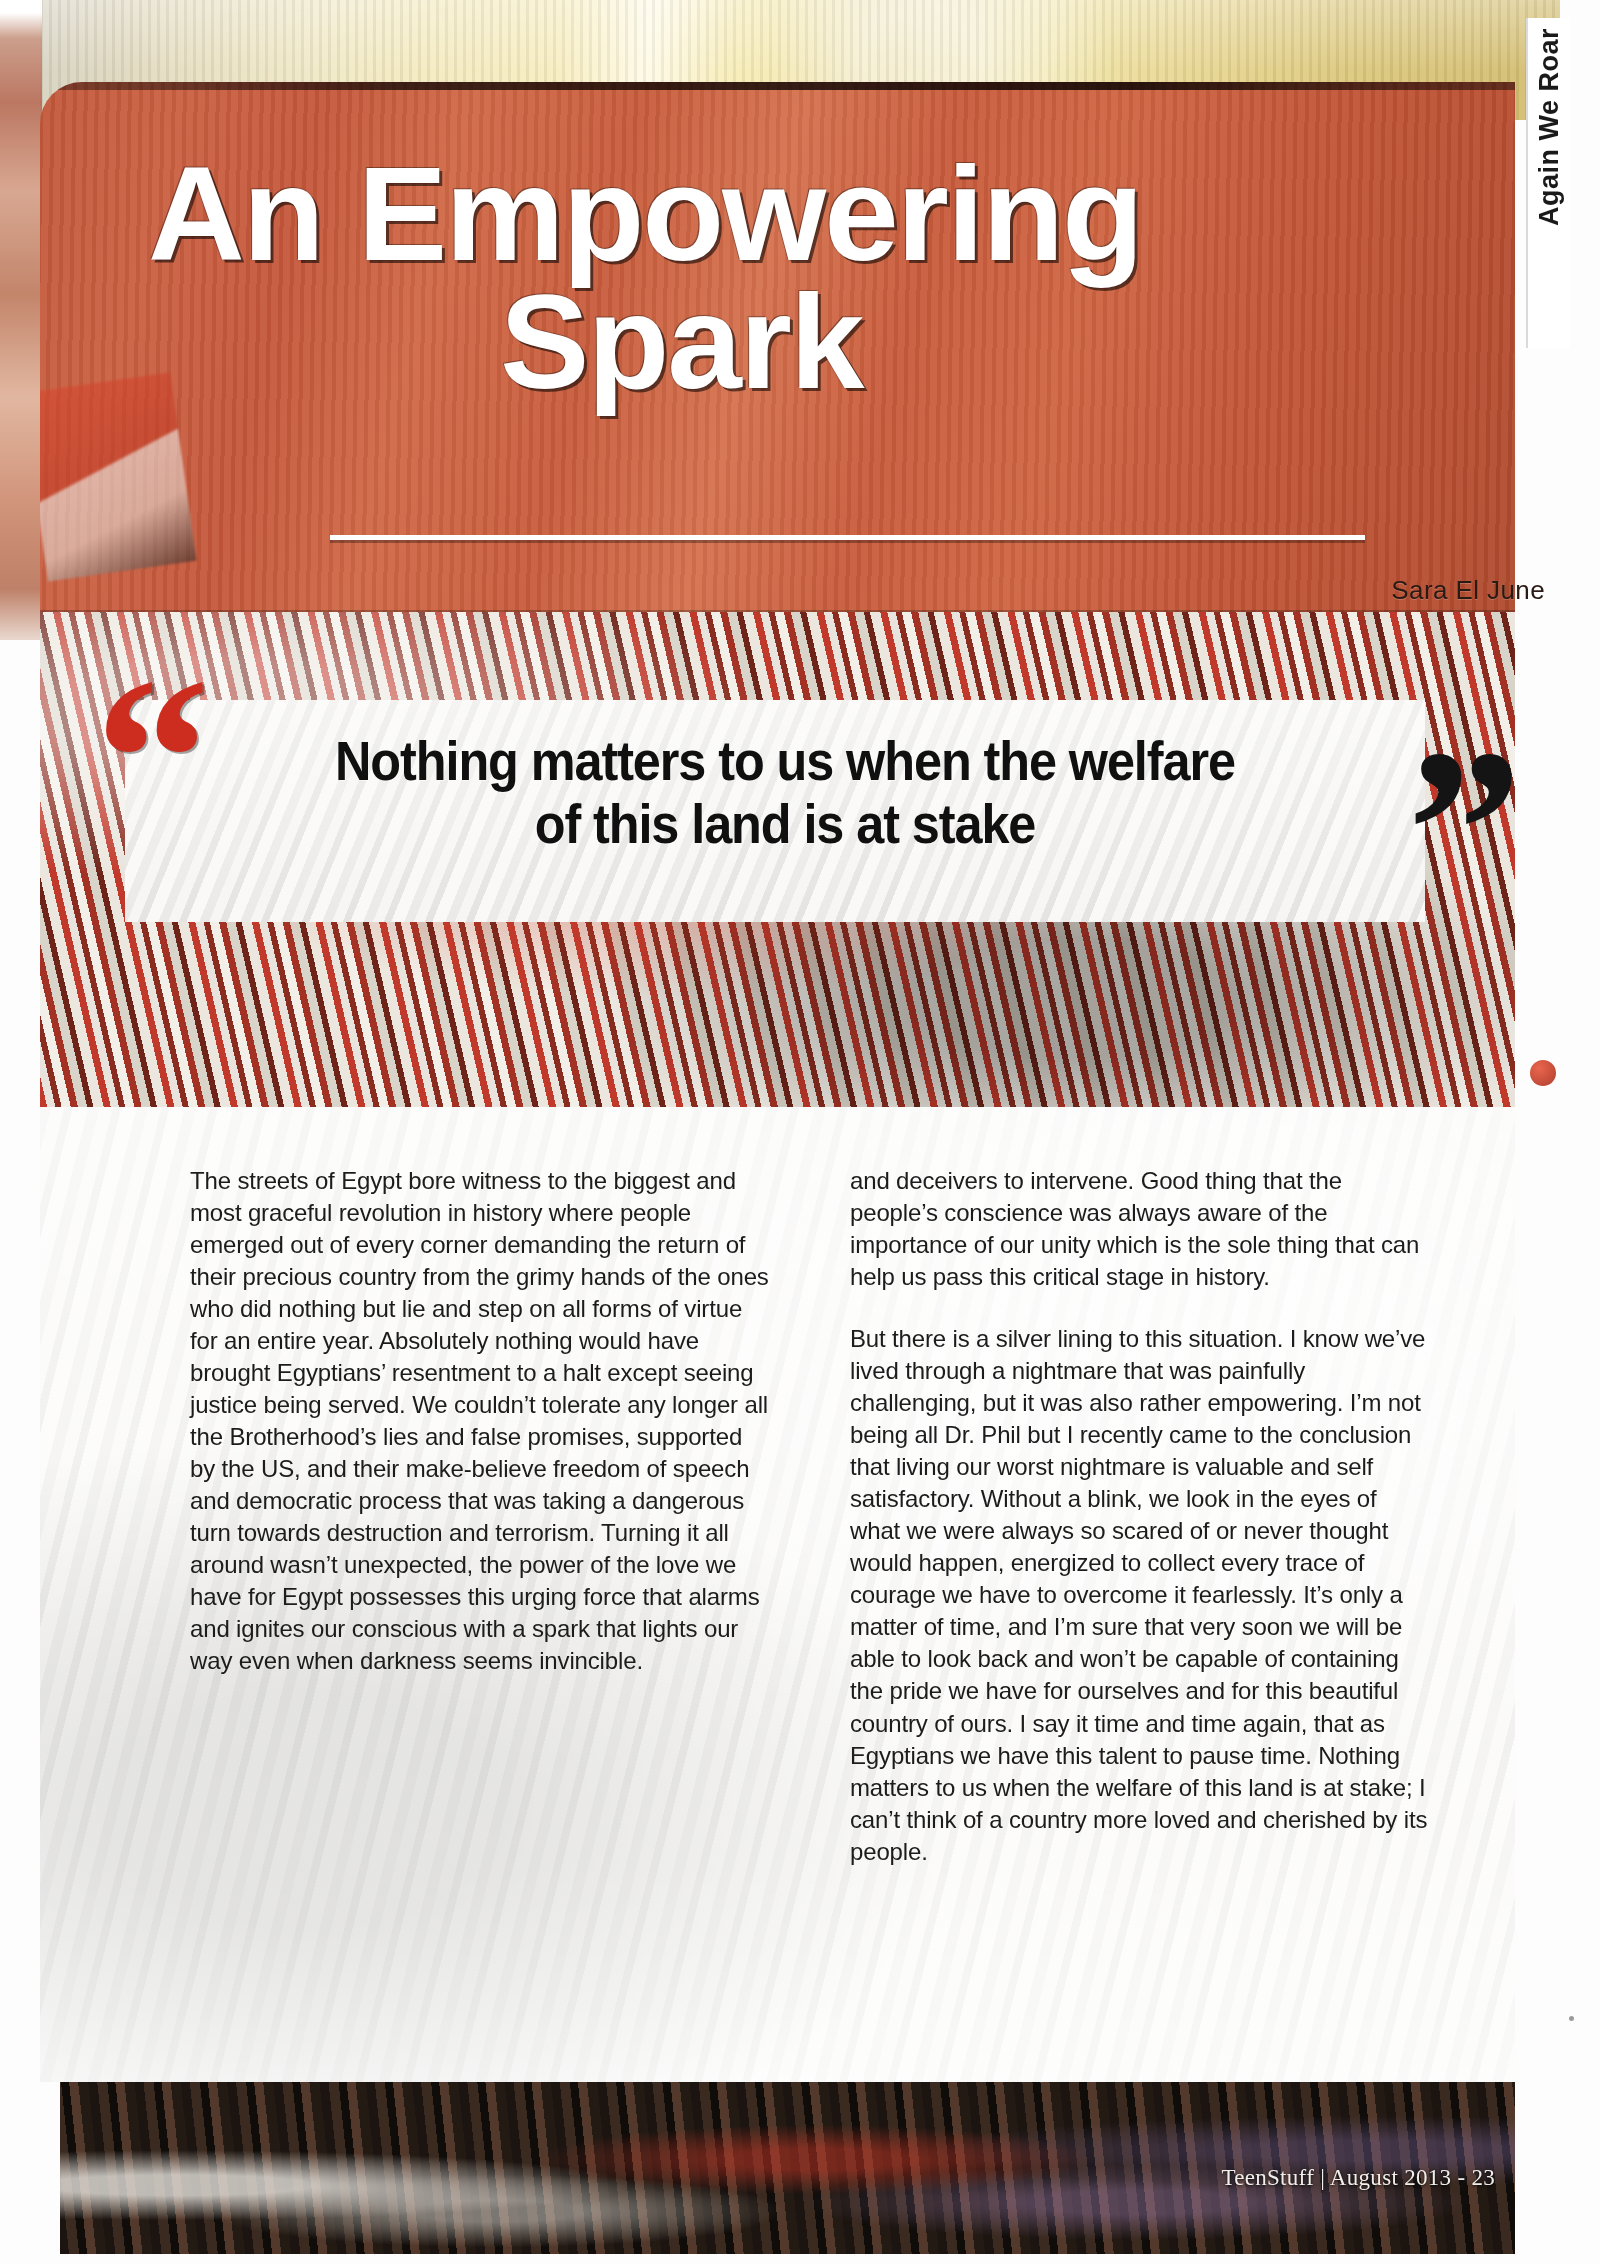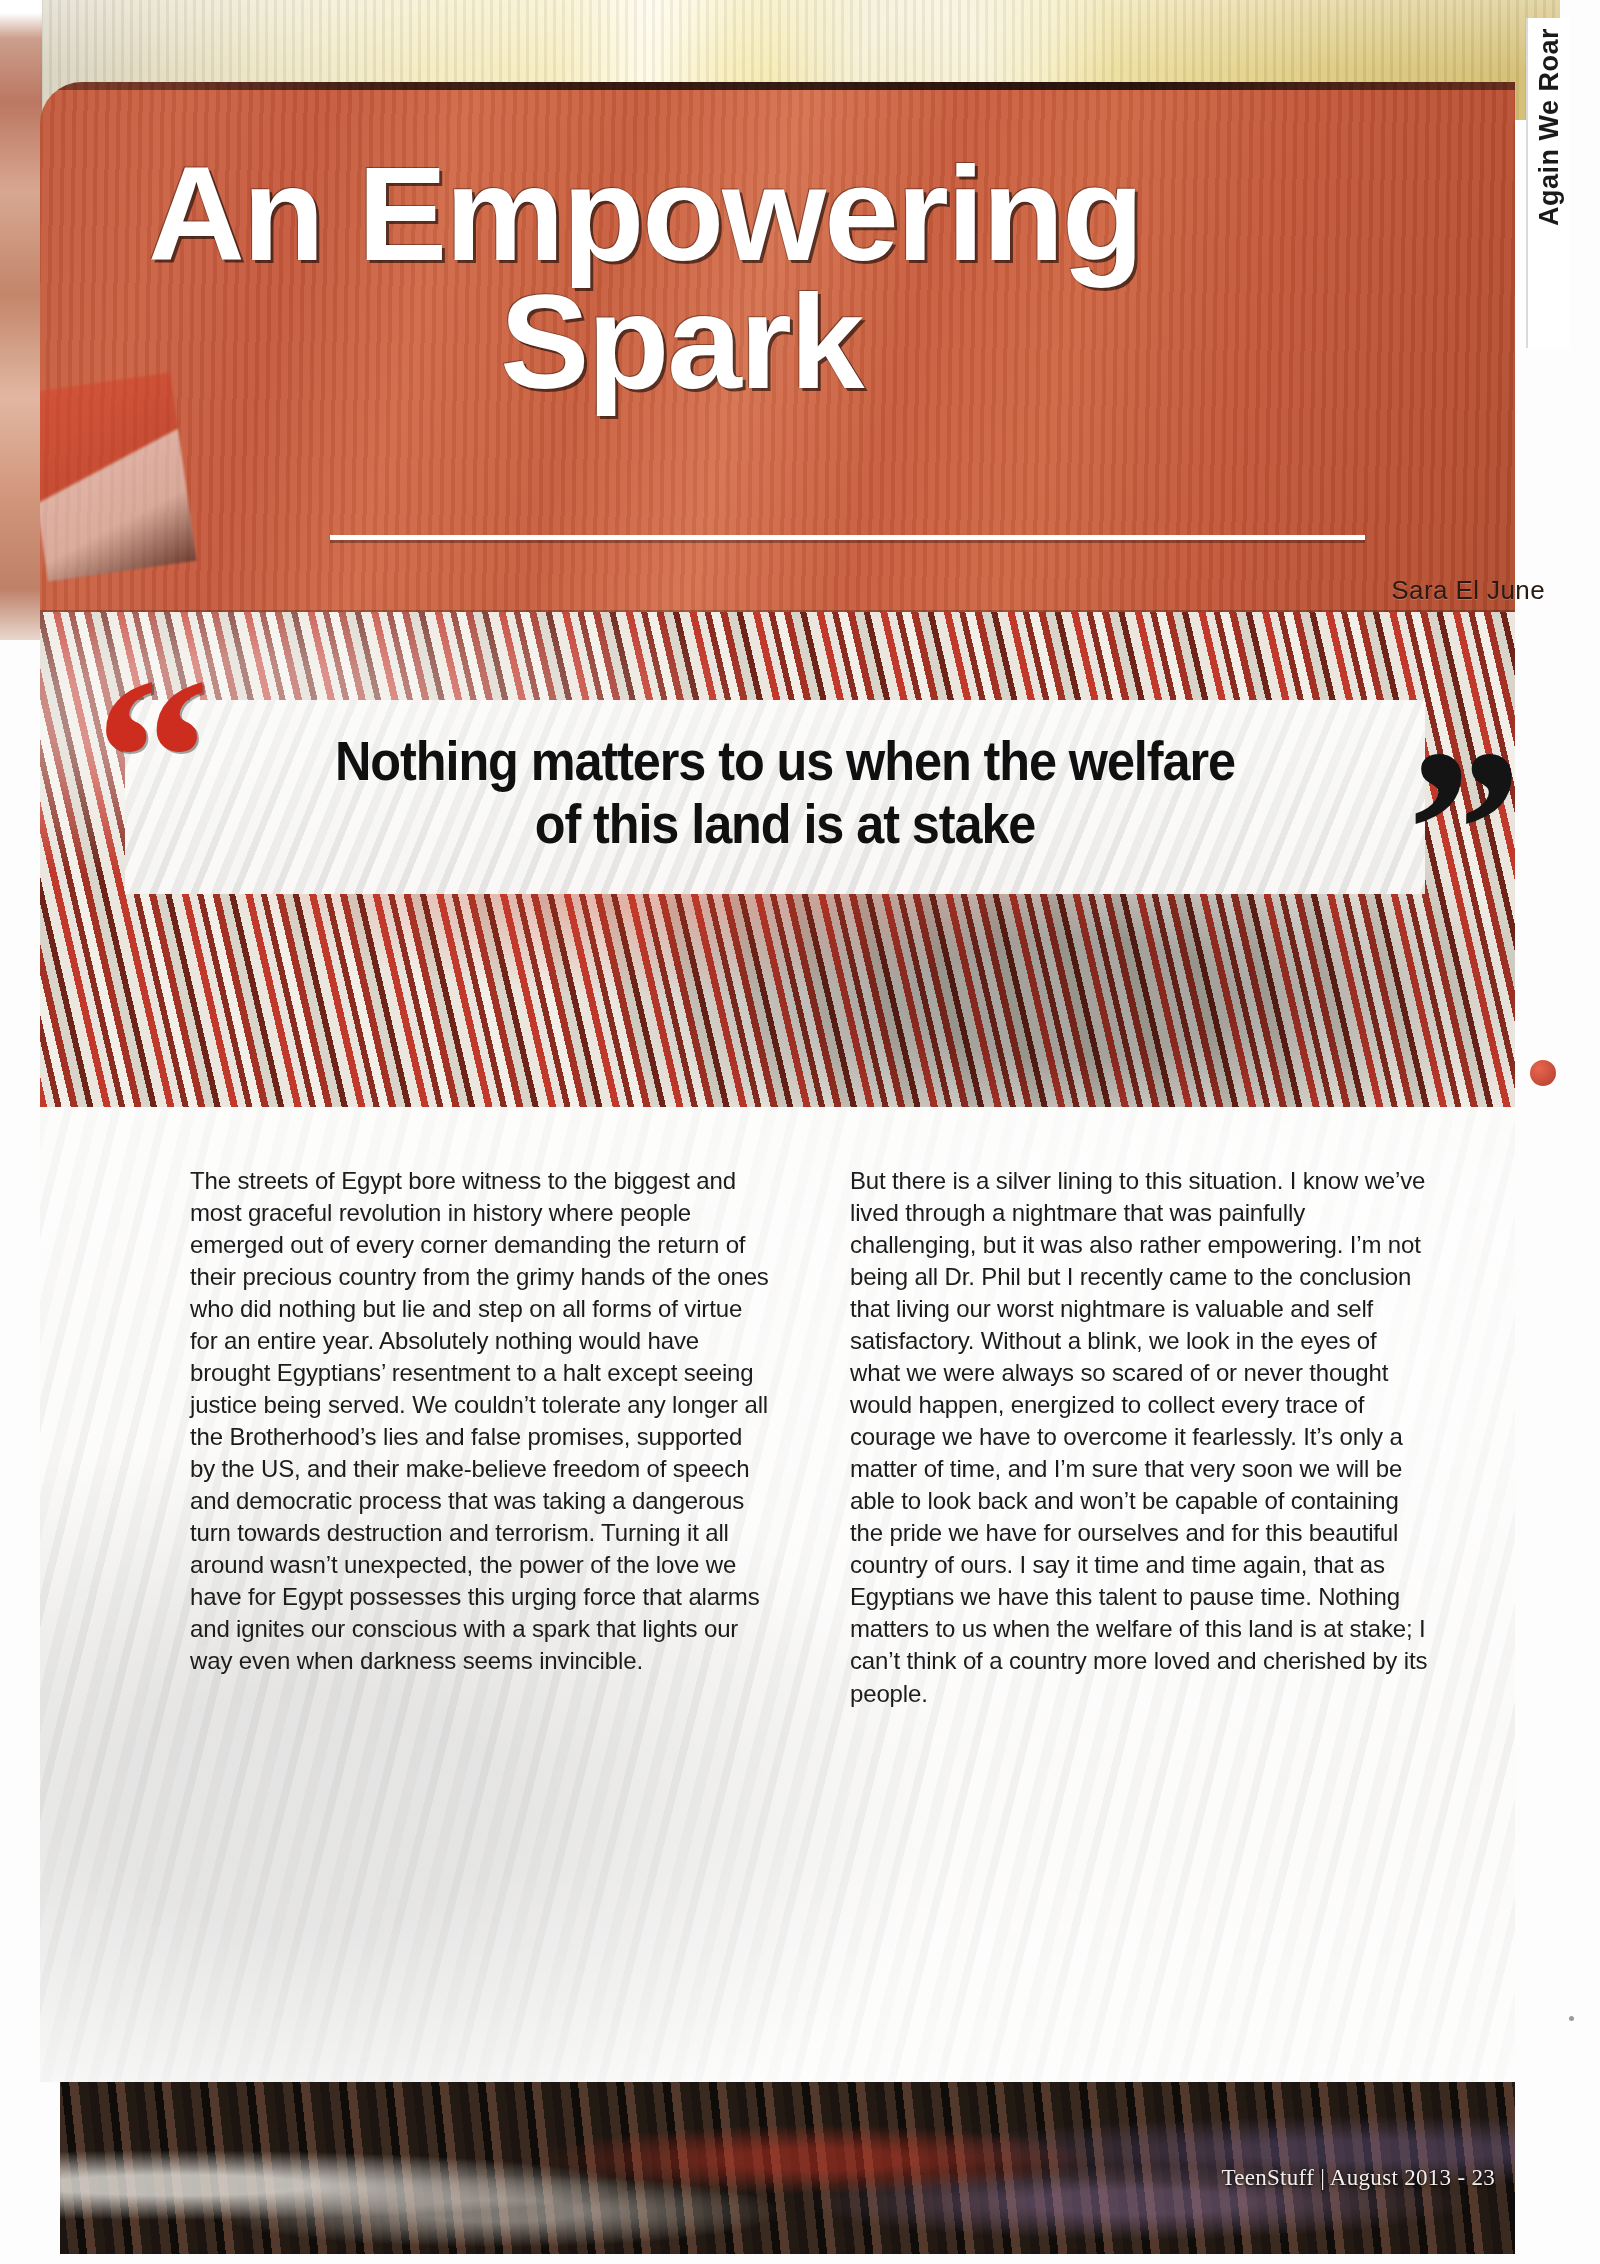--- a/index.html
+++ b/index.html
@@ -145,21 +145,21 @@
     position: absolute; inset: 0;
     background:
       radial-gradient(ellipse at 12% 20%, rgba(255,255,255,.45) 0 9%, rgba(255,255,255,0) 30%),
       radial-gradient(ellipse at 70% 78%, rgba(0,0,0,.30) 0 11%, rgba(0,0,0,0) 34%),
       radial-gradient(ellipse at 43% 50%, rgba(200,60,40,.30) 0 14%, rgba(200,60,40,0) 40%);
   }
 
   
   .quote-plate {
     position: absolute;
-    left: 125px; top: 700px; width: 1300px; height: 194px;
+    left: 125px; top: 700px; width: 1300px; height: 222px;
     background:
       linear-gradient(180deg, rgba(255,255,255,.80), rgba(255,255,255,.62)),
       repeating-linear-gradient(112deg, #c9c7c2 0 9px, #e8e6e1 9px 19px, #b9b7b2 19px 26px, #f0eeea 26px 38px);
     overflow: hidden;
   }
   .quote-text {
     position: absolute;
     left: 60px; right: 40px; top: 30px;
     text-align: center;
     font-size: 56px;
@@ -304,20 +304,21 @@
   </div>
   <div class="quote-mark quote-open">“</div>
   <div class="quote-mark quote-close">”</div>
 
   <div class="body-area">
     <div class="columns">
       <div class="col">
         <p>The streets of Egypt bore witness to the biggest and most graceful revolution in history where people emerged out of every corner demanding the return of their precious country from the grimy hands of the ones who did nothing but lie and step on all forms of virtue for an entire year. Absolutely nothing would have brought Egyptians’ resentment to a halt except seeing justice being served. We couldn’t tolerate any longer all the Brotherhood’s lies and false promises, supported by the US, and their make-believe freedom of speech and democratic process that was taking a dangerous turn towards destruction and terrorism. Turning it all around wasn’t unexpected, the power of the love we have for Egypt possesses this urging force that alarms and ignites our conscious with a spark that lights our way even when darkness seems invincible.</p>
       </div>
       <div class="col">
+        <p>and deceivers to intervene. Good thing that the people’s conscience was always aware of the importance of our unity which is the sole thing that can help us pass this critical stage in history.</p>
         <p>But there is a silver lining to this situation. I know we’ve lived through a nightmare that was painfully challenging, but it was also rather empowering. I’m not being all Dr. Phil but I recently came to the conclusion that living our worst nightmare is valuable and self satisfactory. Without a blink, we look in the eyes of what we were always so scared of or never thought would happen, energized to collect every trace of courage we have to overcome it fearlessly. It’s only a matter of time, and I’m sure that very soon we will be able to look back and won’t be capable of containing the pride we have for ourselves and for this beautiful country of ours. I say it time and time again, that as Egyptians we have this talent to pause time. Nothing matters to us when the welfare of this land is at stake; I can’t think of a country more loved and cherished by its people.</p>
       </div>
     </div>
   </div>
 
   <div class="red-chip"></div>
   <div class="corner-dot"></div>
 
   <div class="bottom-photo"></div>
   <div class="footer-credit">TeenStuff | August 2013 - 23</div>

